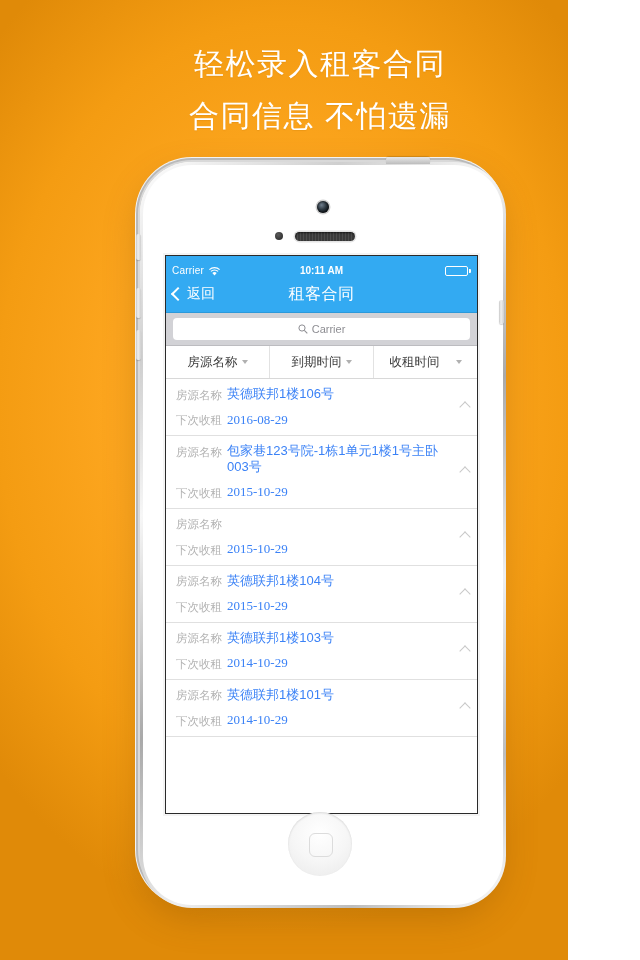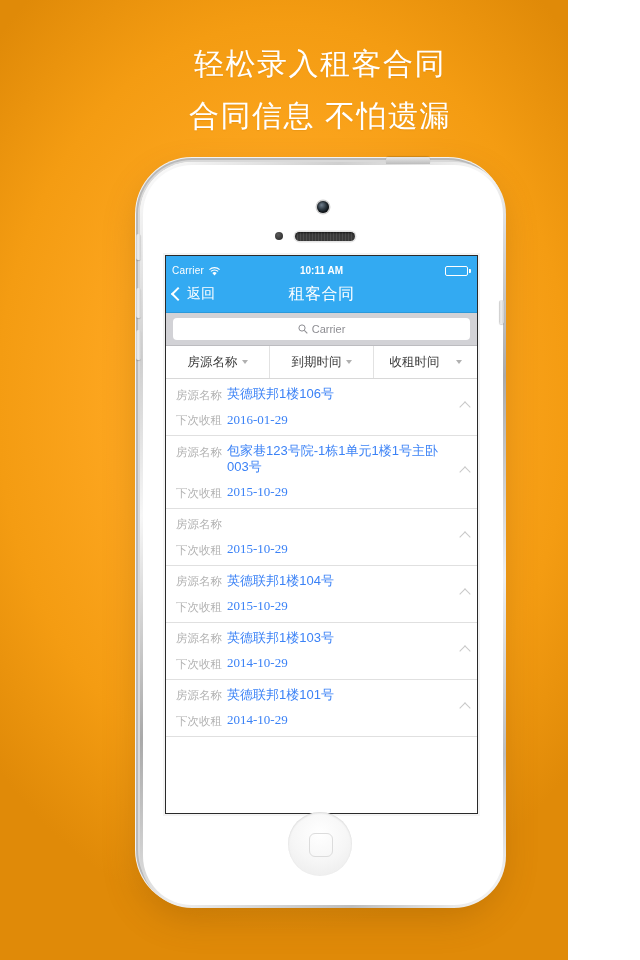--- a/index.html
+++ b/index.html
@@ -385,21 +385,21 @@
 
       <div id="list">
 
         <div class="list-item">
           <div class="row-line">
             <span class="row-label">房源名称</span>
             <span class="row-value">英德联邦1楼106号</span>
           </div>
           <div class="row-line">
             <span class="row-label">下次收租</span>
-            <span class="row-value">2016-01-29</span>
+            <span class="row-value">2016-08-29</span>
           </div>
           <span class="row-chevron"></span>
         </div>
 
         <div class="list-item">
           <div class="row-line">
             <span class="row-label">房源名称</span>
             <span class="row-value">包家巷123号院-1栋1单元1楼1号主卧003号</span>
           </div>
           <div class="row-line">

